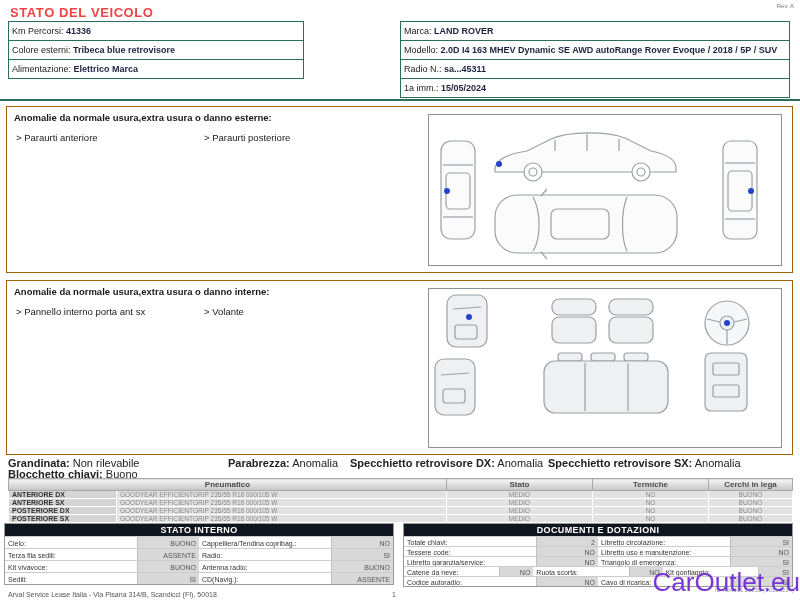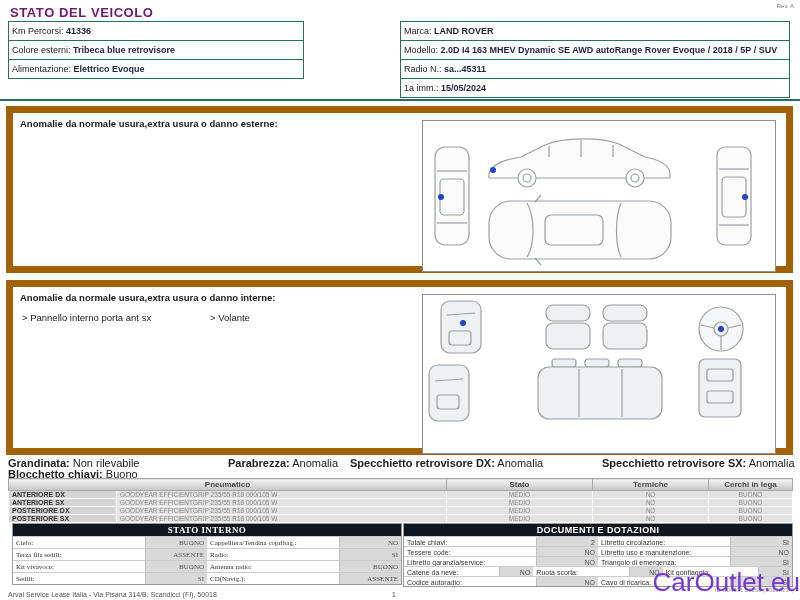--- a/index.html
+++ b/index.html
@@ -2,31 +2,31 @@
 <html><head>
 <meta charset="utf-8">
 <style>
   * { margin:0; padding:0; box-sizing:border-box; }
   html,body { background:#9a9a9a; }
   .page {
     position:relative; width:800px; height:600px; background:#fff; overflow:hidden;
     font-family:"Liberation Sans", sans-serif; color:#222; margin:0 auto;
   }
   .title { position:absolute; left:10px; top:5px; font-size:13px; font-weight:bold;
-           color:#701a75; letter-spacing:.6px; }
+           color:#ef4444; letter-spacing:.6px; }
   .rev { position:absolute; right:6px; top:3px; font-size:6px; color:#777; }
 
   .info-table { position:absolute; }
   .irow { border:1px solid #2b6e5c; margin-top:-1px; padding:4px 3px; font-size:9px;
           line-height:10px; background:#fff; }
   .irow .ival { font-weight:bold; color:#1c2340; }
 
   .rule { position:absolute; left:0; top:99px; width:800px; height:2px; background:#2b6e5c; }
 
-  .section { position:absolute; left:6px; width:787px; border:7px solid #a16207; background:#fff; }
+  .section { position:absolute; left:6px; width:787px; border:1px solid #a16207; background:#fff; }
   .sec-title { font-weight:bold; font-size:9.5px; padding:5px 0 0 7px; color:#1a1a1a; }
   .sec-items { display:flex; padding:9px 0 0 9px; font-size:9.5px; color:#222; }
   .sec-items .item-a { width:188px; }
   .diag-box { position:absolute; top:7px; right:10px; border:1px solid #8a9094; background:#fff; }
 
   .sum { position:absolute; font-size:11px; white-space:nowrap; }
   .sum b { font-weight:bold; }
 
   table.tire { position:absolute; left:8px; top:478px; width:784px; border-collapse:collapse;
                table-layout:fixed; }
@@ -67,21 +67,21 @@
     <div class="irow">
       <span>Km Percorsi:</span>
       <span class="ival">41336</span>
     </div>
     <div class="irow">
       <span>Colore esterni:</span>
       <span class="ival">Tribeca blue retrovisore</span>
     </div>
     <div class="irow">
       <span>Alimentazione:</span>
-      <span class="ival">Elettrico Evoque</span>
+      <span class="ival">Elettrico Marca</span>
     </div>
   </div>
 
   <div class="info-table" style="left:400px; top:22px; width:390px;">
     <div class="irow">
       <span>Marca:</span>
       <span class="ival">LAND ROVER</span>
     </div>
     <div class="irow">
       <span>Modello:</span>
@@ -94,20 +94,24 @@
     <div class="irow">
       <span>1a imm.:</span>
       <span class="ival">15/05/2024</span>
     </div>
   </div>
 
   <div class="rule"></div>
 
   <div class="section" style="top:106px; height:167px;">
     <div class="sec-title">Anomalie da normale usura,extra usura o danno esterne:</div>
+    <div class="sec-items">
+      <span class="item-a">&gt; Paraurti anteriore</span>
+      <span>&gt; Paraurti posteriore</span>
+    </div>
     <div class="diag-box" style="width:354px; height:152px;">
       <svg width="352" height="150" viewBox="0 0 352 150">
         <g stroke="#9aa0a6" fill="#fbfbfb" stroke-width="1.2">
           <rect x="12" y="26" width="34" height="98" rx="10"></rect>
           <line x1="14" y1="50" x2="44" y2="50"></line>
           <line x1="14" y1="102" x2="44" y2="102"></line>
           <rect x="17" y="58" width="24" height="36" rx="4" fill="none"></rect>
         </g>
         <g stroke="#9aa0a6" fill="#fbfbfb" stroke-width="1.2">
           <path d="M66,52 C70,42 84,38 98,36 L122,24 C140,16 178,16 196,23 L222,36 C238,39 246,44 247,52 L247,57 L66,57 Z"></path>
@@ -197,21 +201,21 @@
     <span>Non rilevabile</span>
   </div>
   <div class="sum" style="left:228px; top:457px;">
     <b>Parabrezza:</b>
     <span>Anomalia</span>
   </div>
   <div class="sum" style="left:350px; top:457px;">
     <b>Specchietto retrovisore DX:</b>
     <span>Anomalia</span>
   </div>
-  <div class="sum" style="left:602px; top:457px;">
+  <div class="sum" style="left:548px; top:457px;">
     <b>Specchietto retrovisore SX:</b>
     <span>Anomalia</span>
   </div>
   <div class="sum" style="left:8px; top:468px;">
     <b>Blocchetto chiavi:</b>
     <span>Buono</span>
   </div>
 
   <table class="tire">
     <colgroup>
@@ -252,21 +256,21 @@
     <tr>
       <td class="pos">POSTERIORE SX</td>
       <td>GOODYEAR EFFICIENTGRIP 235/55 R18 000/105 W</td>
       <td class="val">MEDIO</td>
       <td class="val">NO</td>
       <td class="val">BUONO</td>
     </tr>
   </tbody>
     </table>
 
-  <div class="panel panel-left" style="left:12px;font-family:Liberation Serif, serif;">
+  <div class="panel panel-left" style="left:4px;">
     <div class="panel-head">STATO INTERNO</div>
     <div class="kv-row">
       <span class="kv-label">Cielo:</span>
       <span class="kv-value">BUONO</span>
       <span class="kv-label">Cappelliera/Tendina copribag.:</span>
       <span class="kv-value">NO</span>
     </div>
     <div class="kv-row">
       <span class="kv-label">Terza fila sedili:</span>
       <span class="kv-value">ASSENTE</span>

